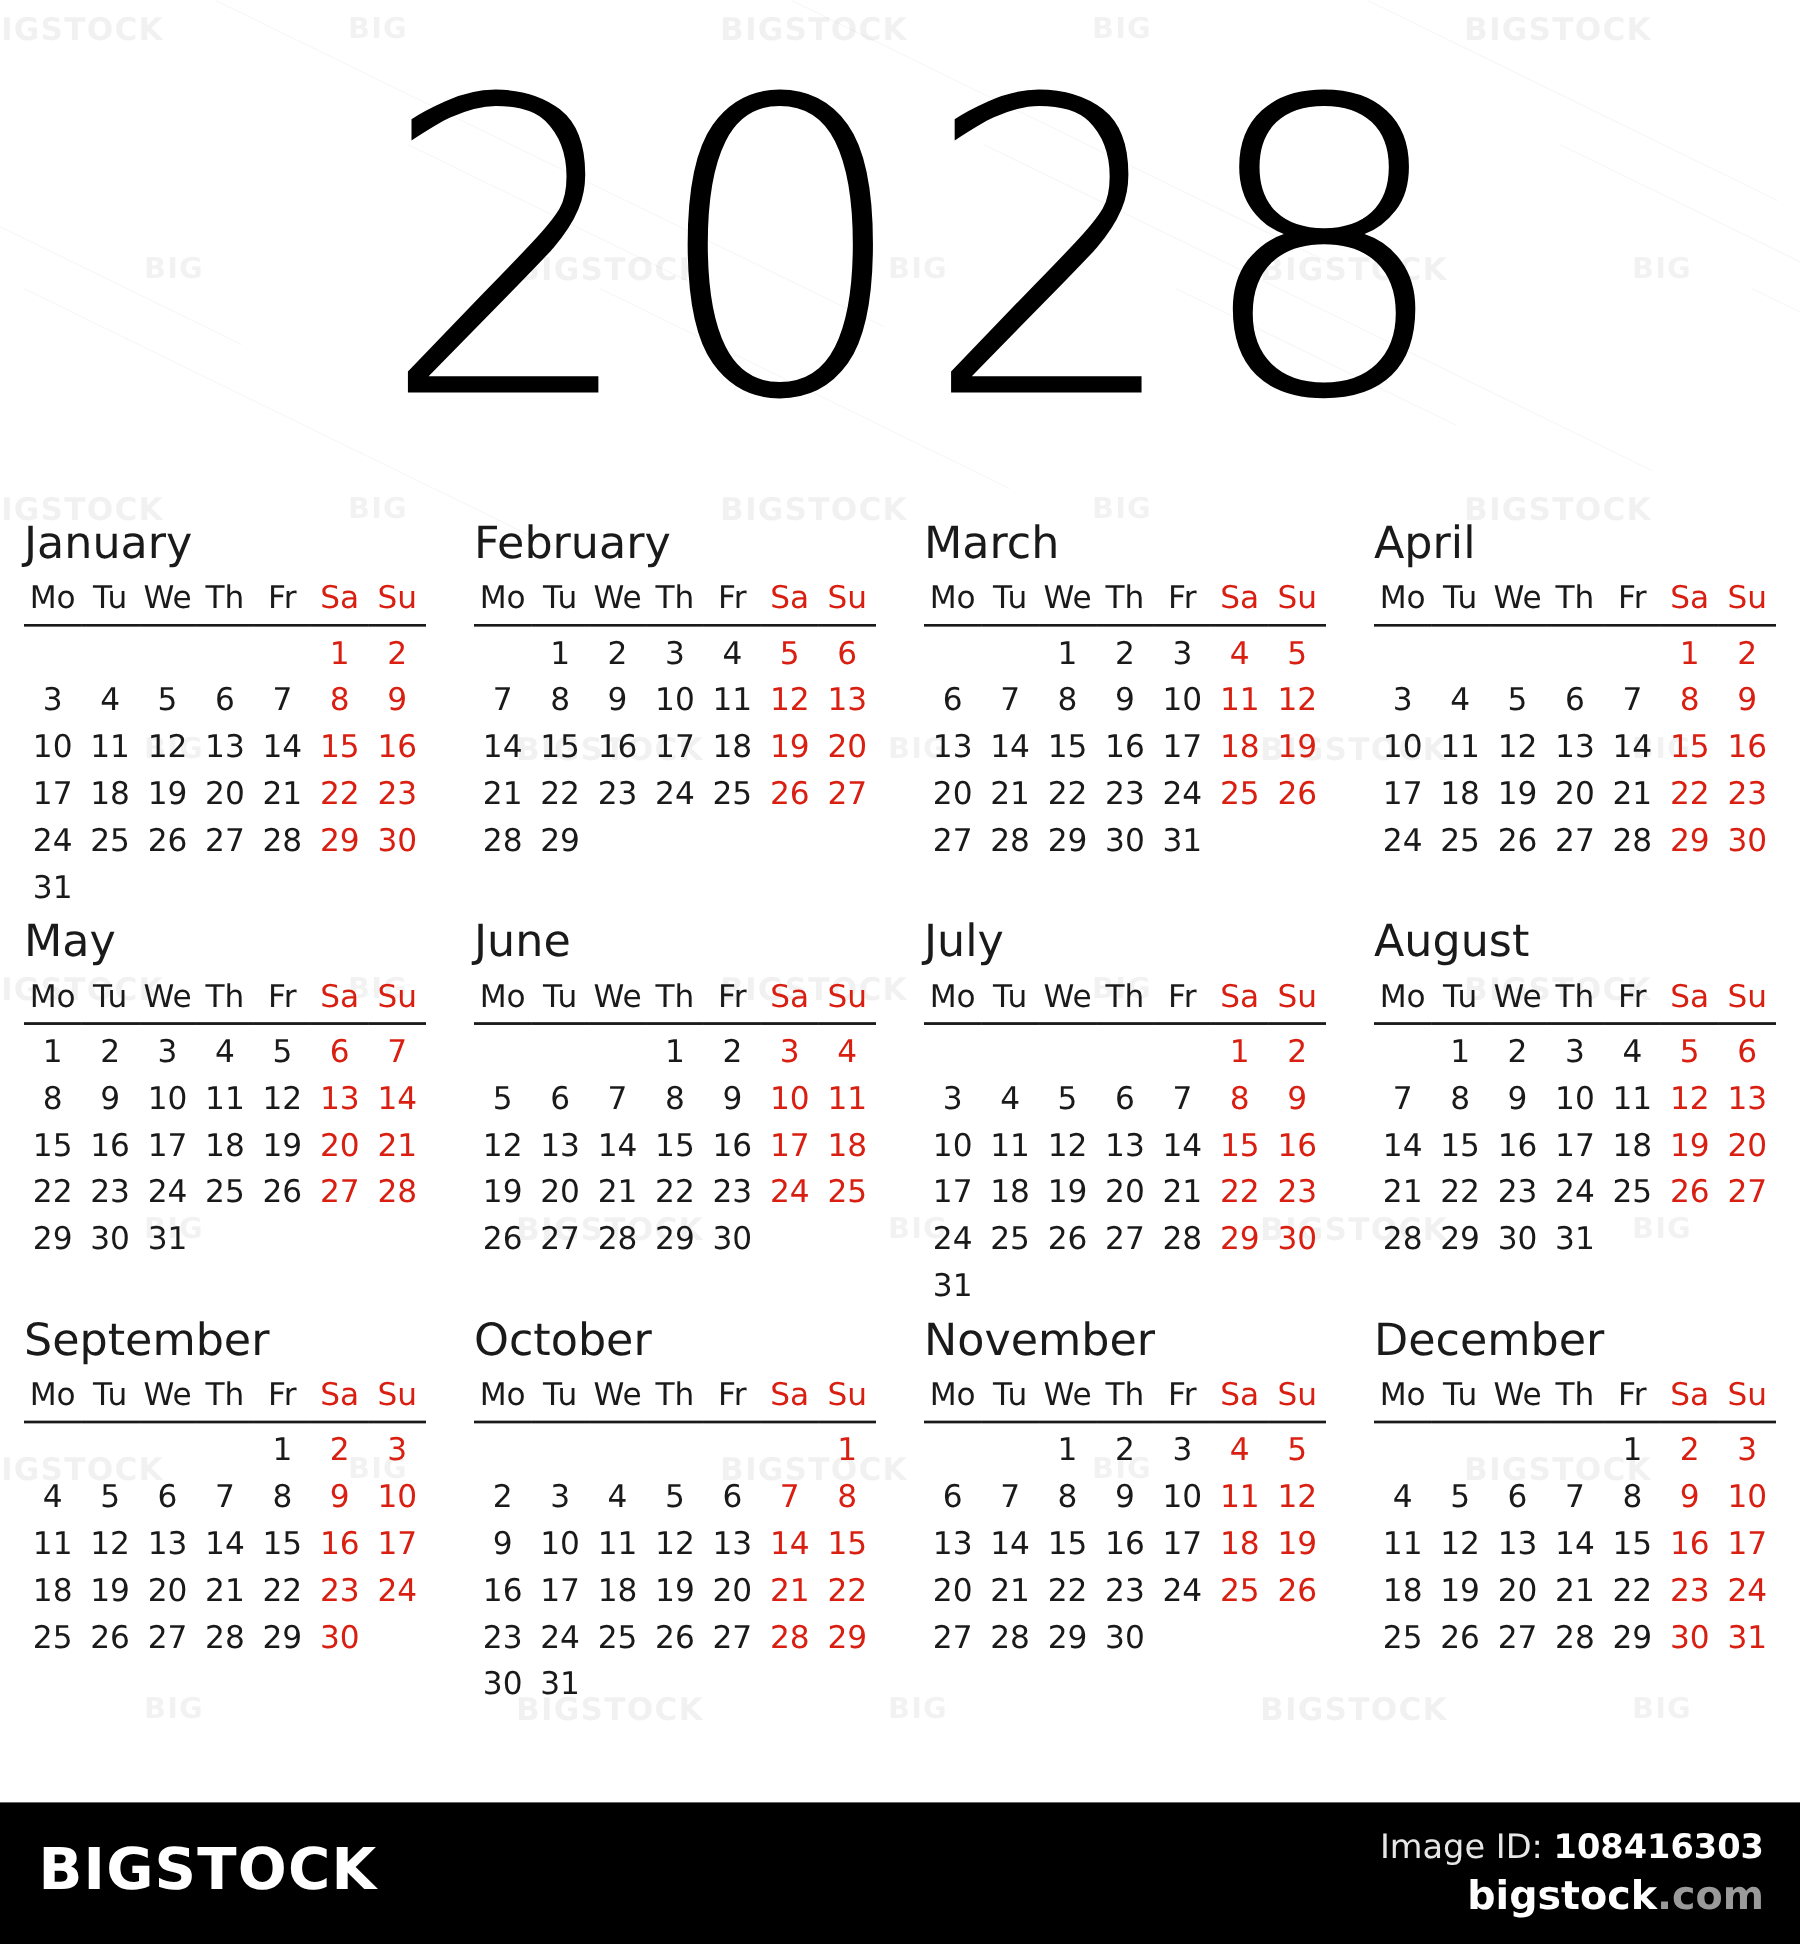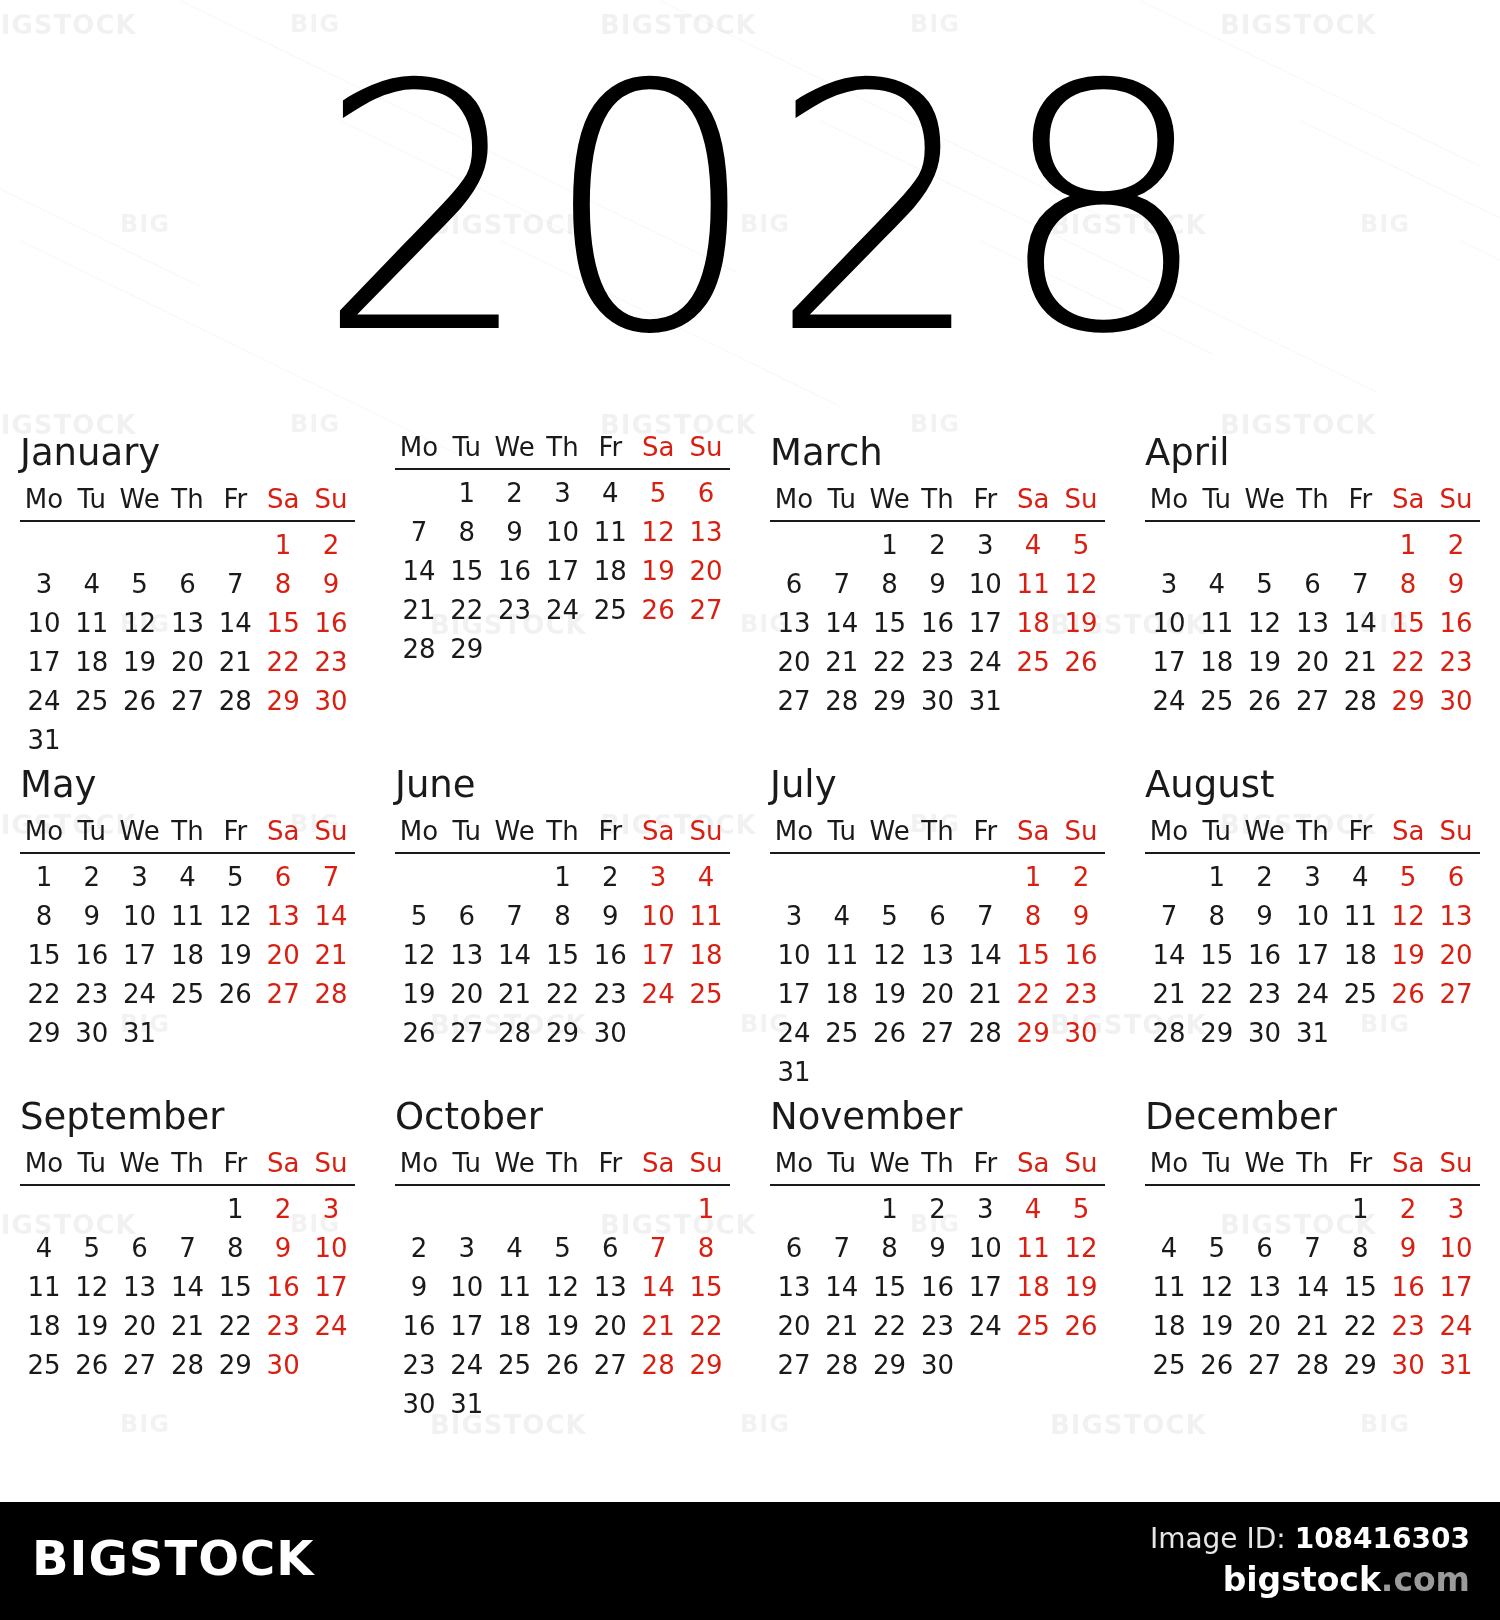--- a/index.html
+++ b/index.html
@@ -296,20 +296,21 @@
               <td class="empty"></td>
               <td class="empty"></td>
               <td class="empty"></td>
               <td class="empty"></td>
               <td class="empty"></td>
             </tr>
           </tbody>
         </table>
       </div>
       <div class="month">
+        <div class="month-name">February</div>
         <table class="cal">
           <thead>
             <tr>
               <th>Mo</th>
               <th>Tu</th>
               <th>We</th>
               <th>Th</th>
               <th>Fr</th>
               <th class="we">Sa</th>
               <th class="we">Su</th>

